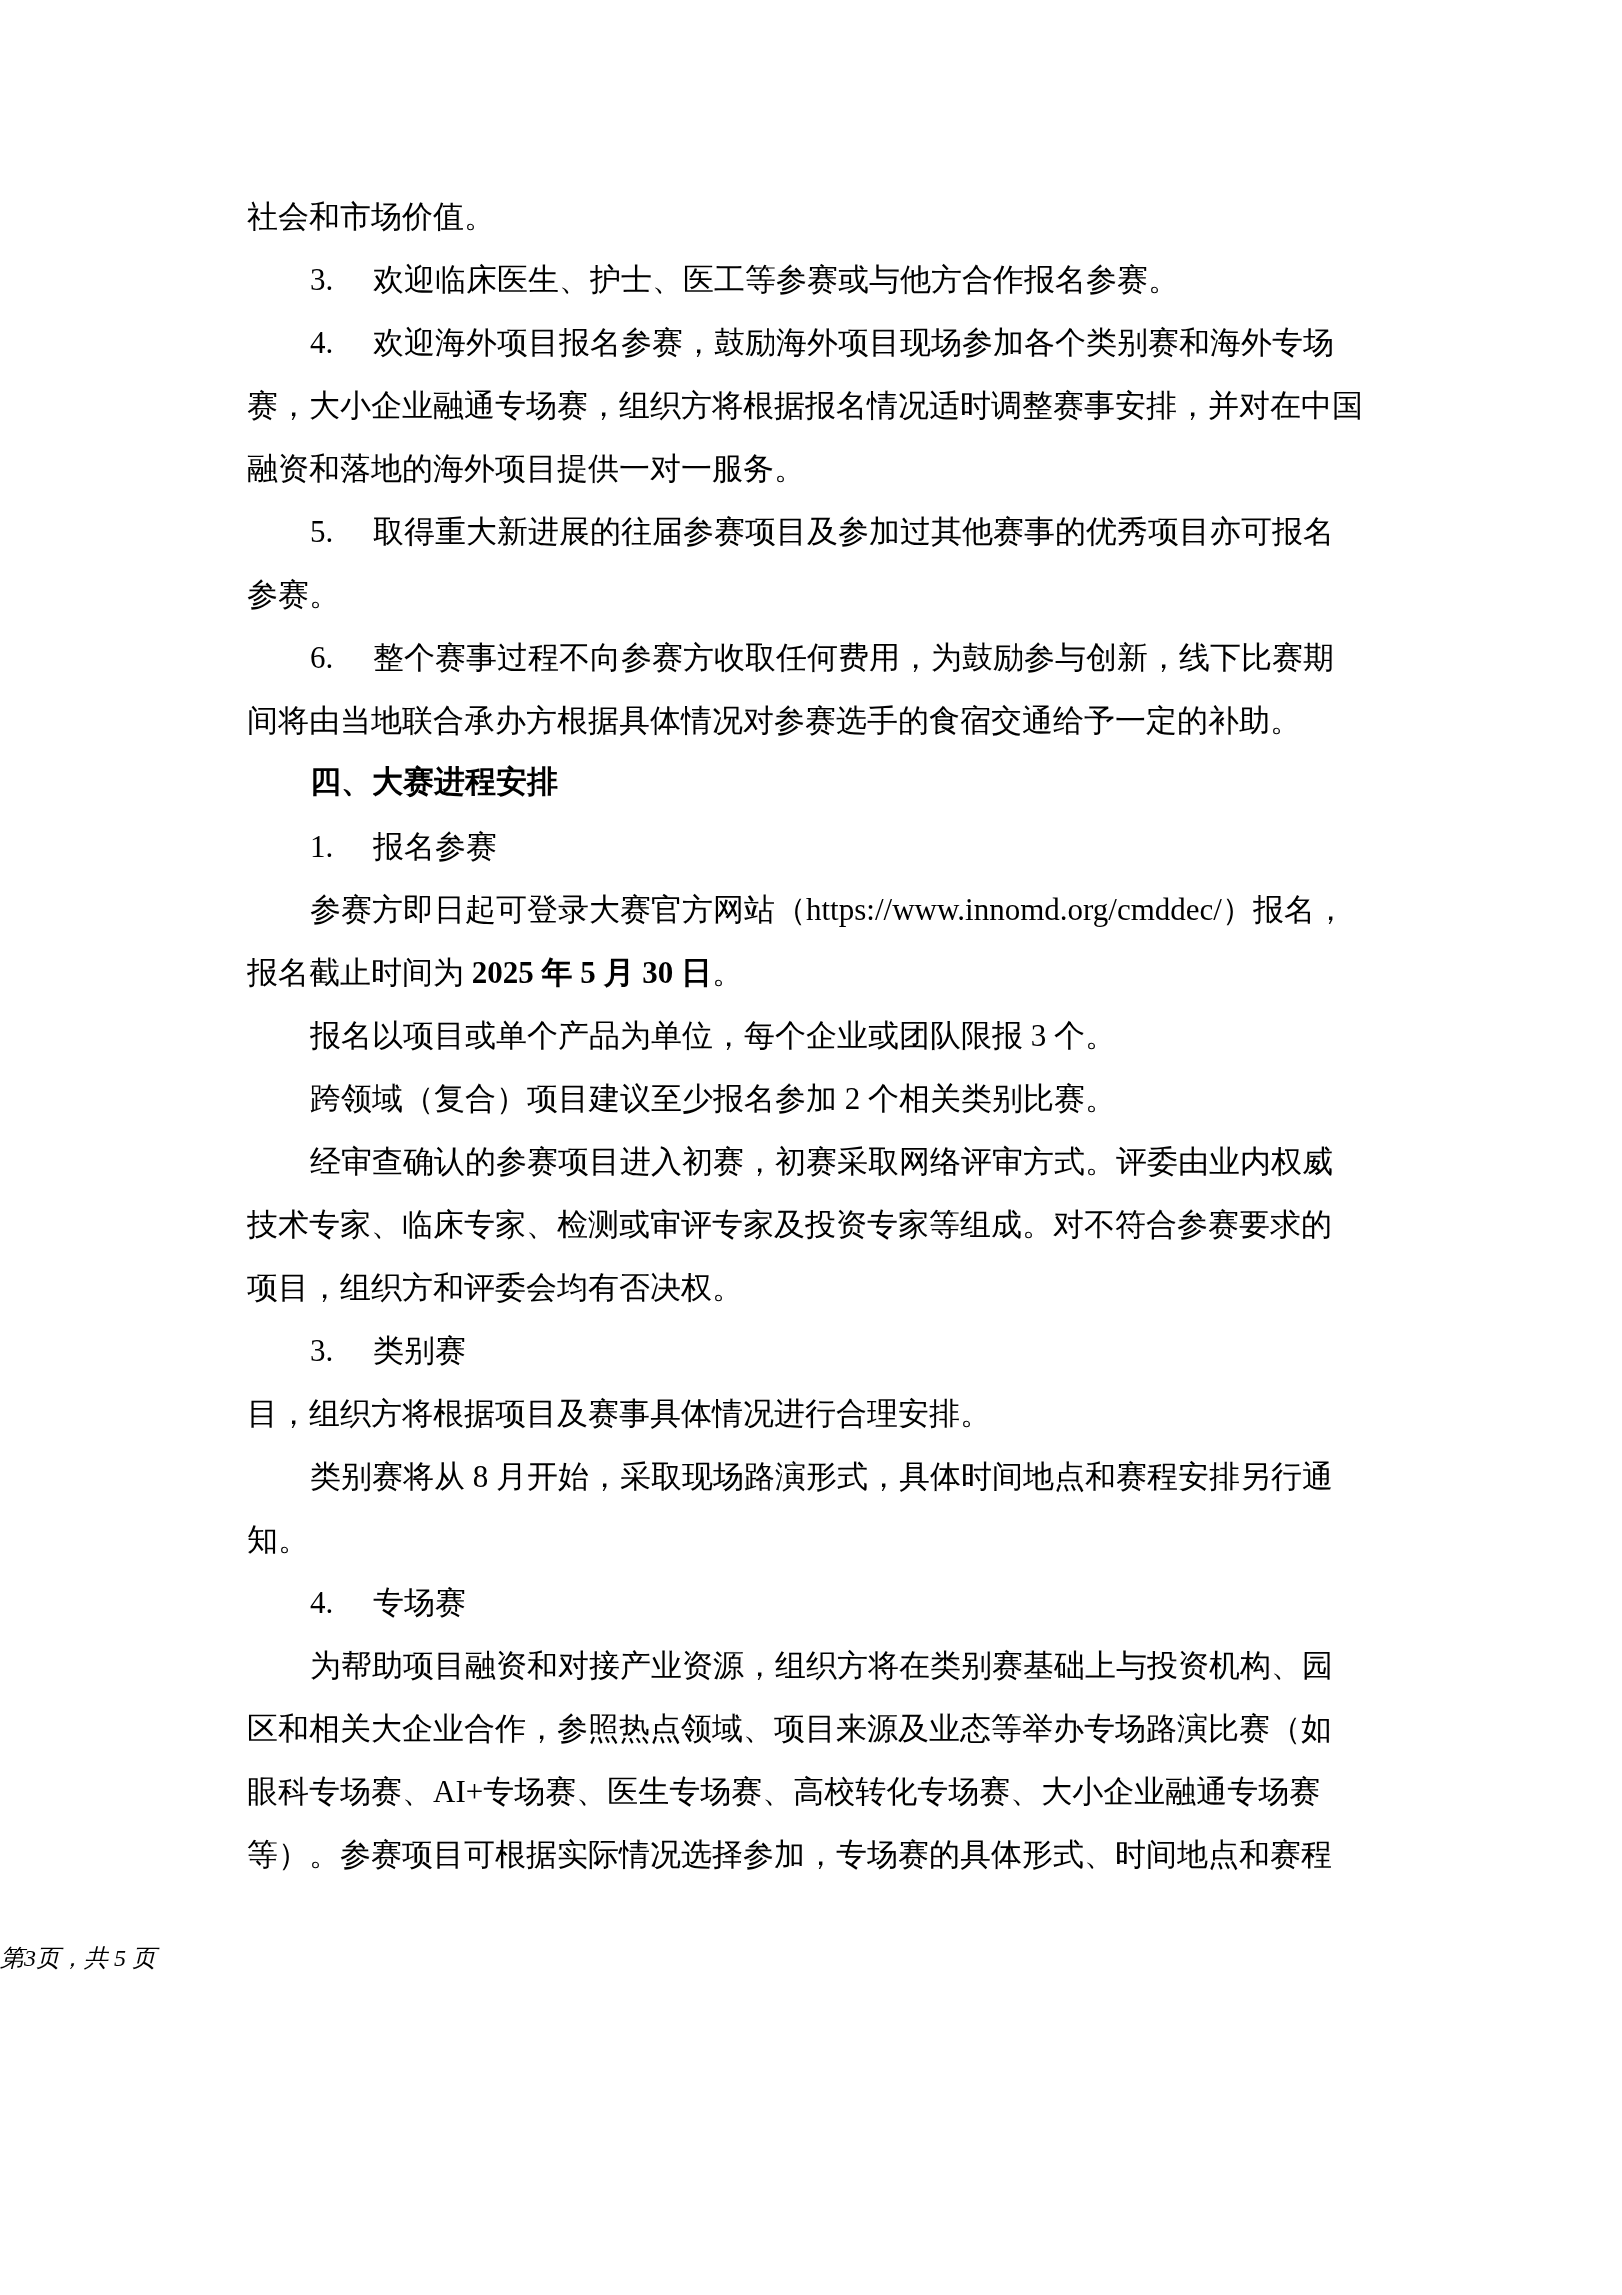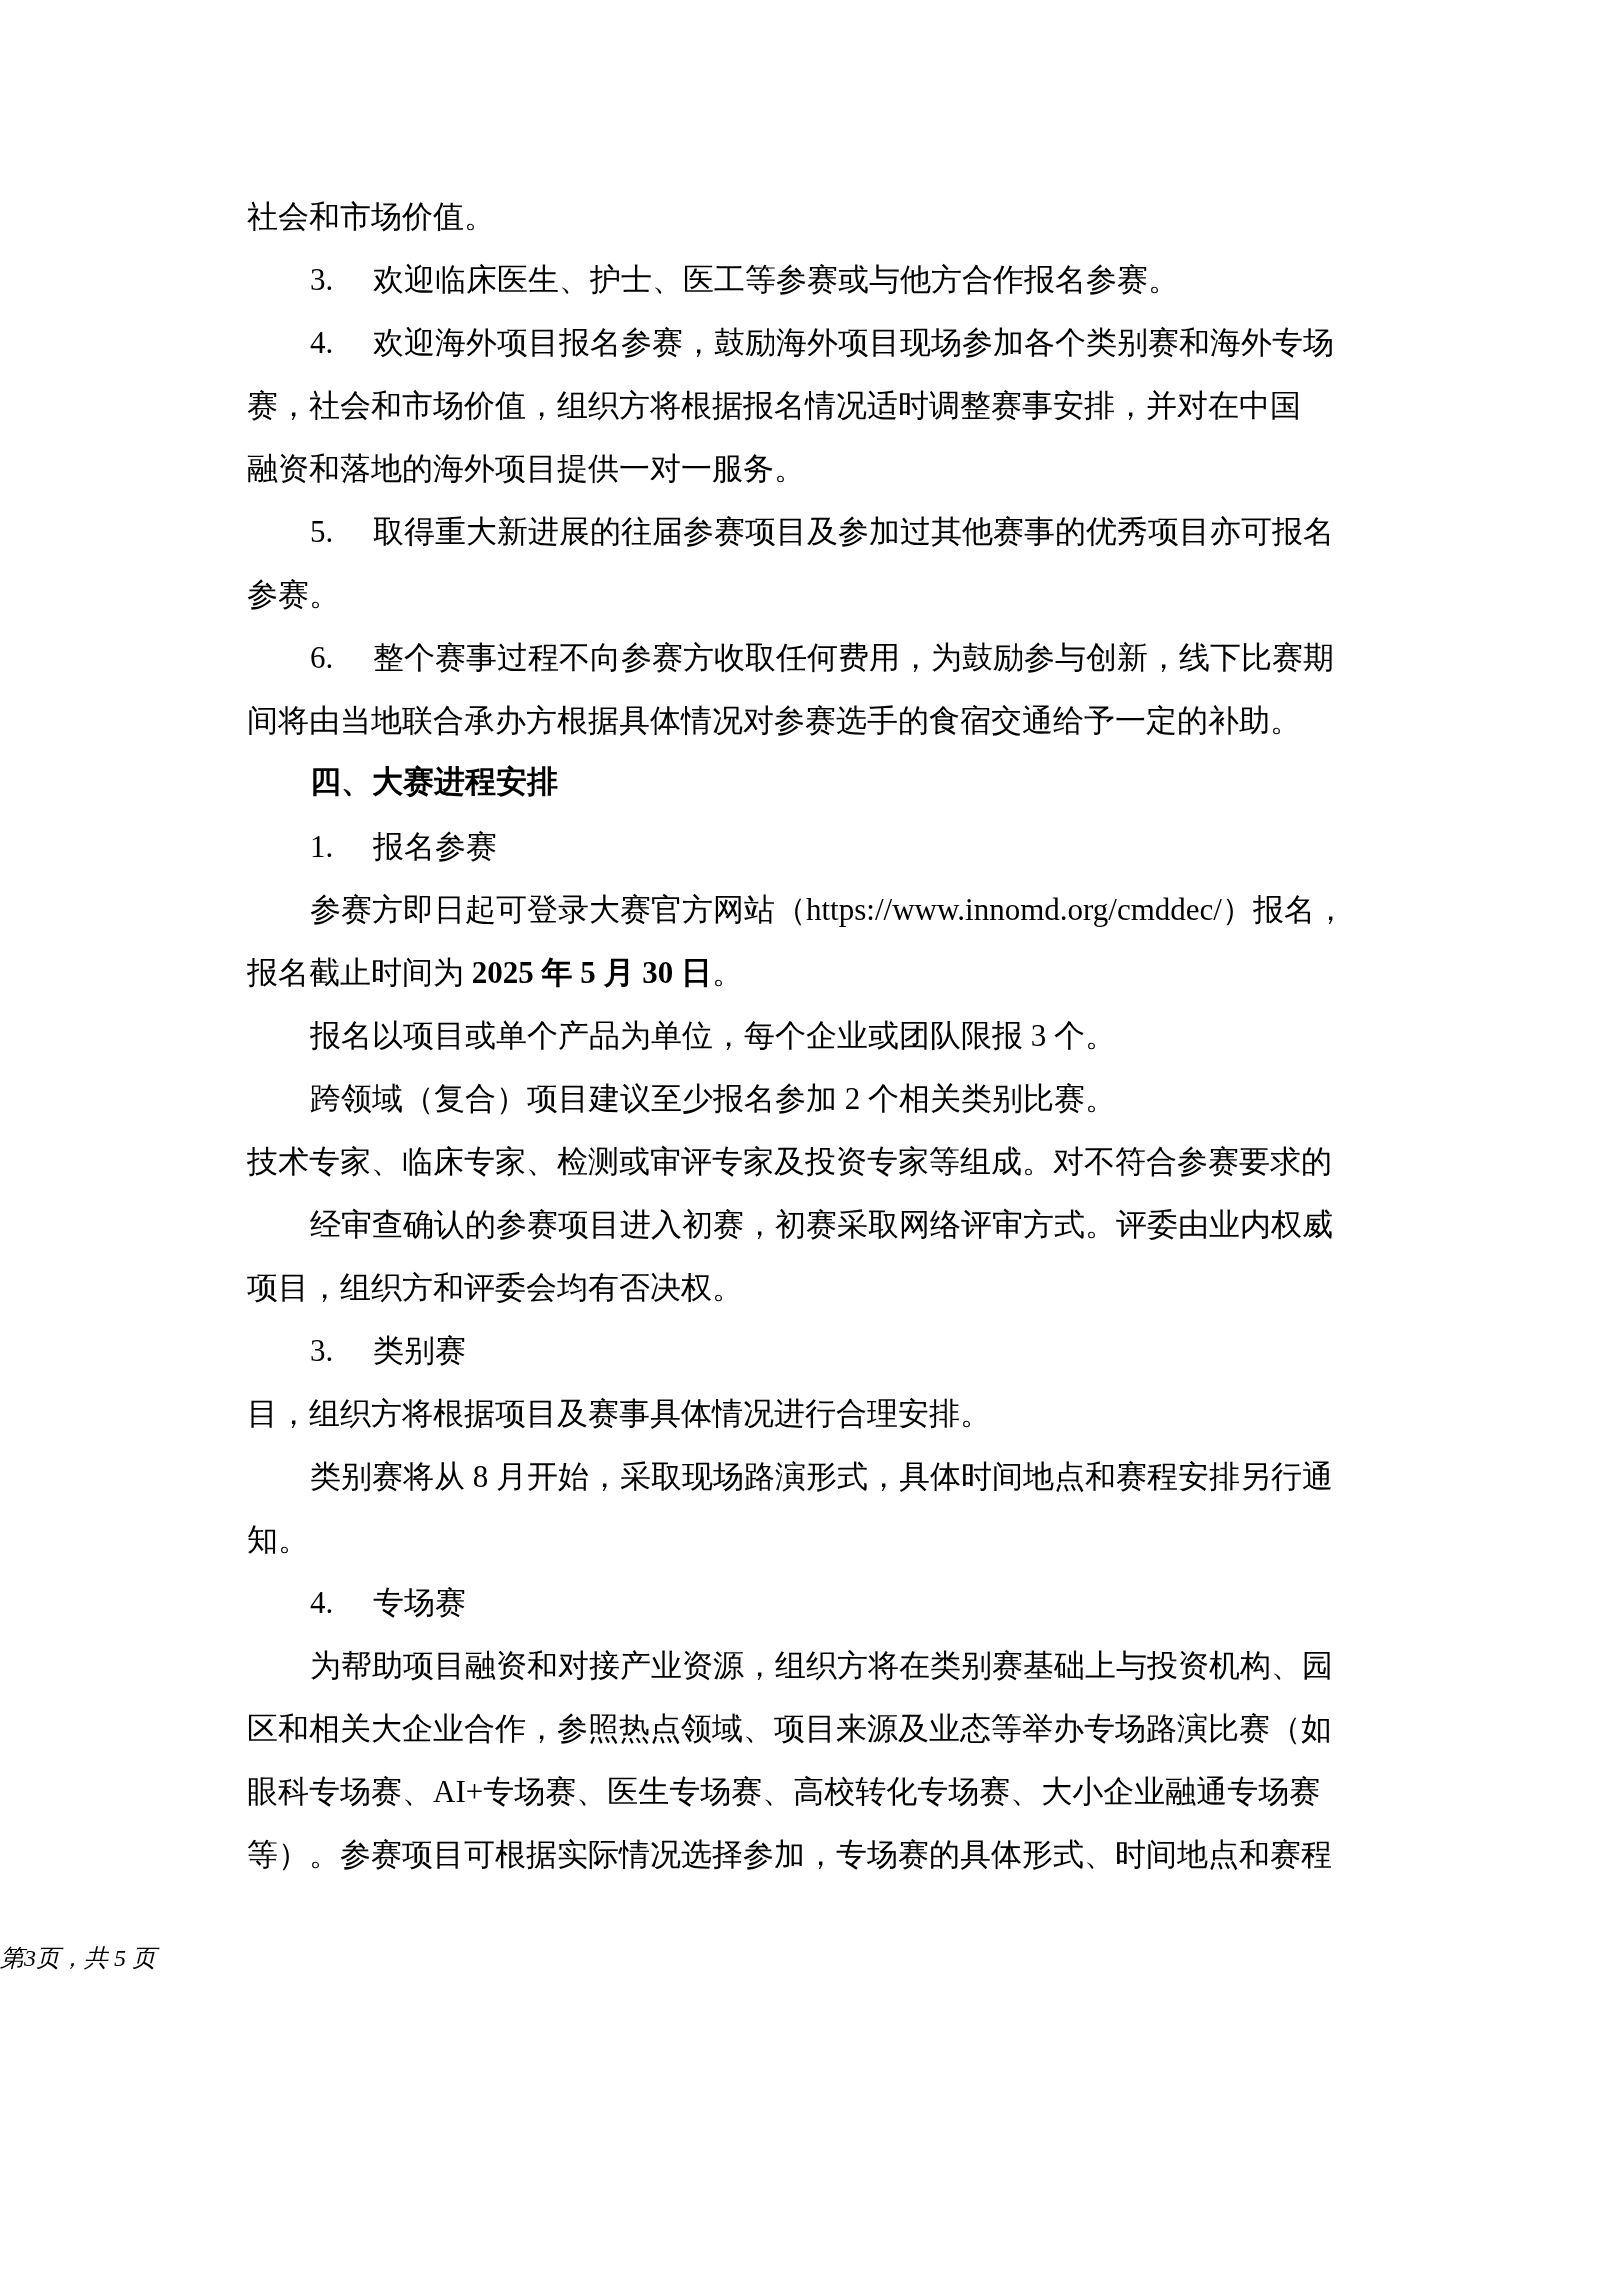--- a/index.html
+++ b/index.html
@@ -54,34 +54,34 @@
   }
 </style>
 </head>
 <body>
 
 <div class="page">
   <div class="doc">
       <div class="ln plain"><span>社会和市场价值。</span></div>
       <div class="ln item"><span class="num">3.</span><span>欢迎临床医生、护士、医工等参赛或与他方合作报名参赛。</span></div>
       <div class="ln item"><span class="num">4.</span><span>欢迎海外项目报名参赛，鼓励海外项目现场参加各个类别赛和海外专场</span></div>
-      <div class="ln plain"><span>赛，社会和市场价值，组织方将根据报名情况适时调整赛事安排，并对在中国</span></div>
+      <div class="ln plain"><span>赛，大小企业融通专场赛，组织方将根据报名情况适时调整赛事安排，并对在中国</span></div>
       <div class="ln plain"><span>融资和落地的海外项目提供一对一服务。</span></div>
       <div class="ln item"><span class="num">5.</span><span>取得重大新进展的往届参赛项目及参加过其他赛事的优秀项目亦可报名</span></div>
       <div class="ln plain"><span>参赛。</span></div>
       <div class="ln item"><span class="num">6.</span><span>整个赛事过程不向参赛方收取任何费用，为鼓励参与创新，线下比赛期</span></div>
       <div class="ln plain"><span>间将由当地联合承办方根据具体情况对参赛选手的食宿交通给予一定的补助。</span></div>
       <div class="ln heading"><span>四、大赛进程安排</span></div>
       <div class="ln item"><span class="num">1.</span><span>报名参赛</span></div>
       <div class="ln indent"><span>参赛方即日起可登录大赛官方网站（</span><span>https://www.innomd.org/cmddec/</span><span>）报名，</span></div>
       <div class="ln plain"><span>报名截止时间为 </span><span class="bold">2025 年 5 月 30 日</span><span>。</span></div>
       <div class="ln indent"><span>报名以项目或单个产品为单位，每个企业或团队限报 3 个。</span></div>
       <div class="ln indent"><span>跨领域（复合）项目建议至少报名参加 2 个相关类别比赛。</span></div>
+      <div class="ln indent"><span>经审查确认的参赛项目进入初赛，初赛采取网络评审方式。评委由业内权威</span></div>
       <div class="ln plain"><span>技术专家、临床专家、检测或审评专家及投资专家等组成。对不符合参赛要求的</span></div>
-      <div class="ln indent"><span>经审查确认的参赛项目进入初赛，初赛采取网络评审方式。评委由业内权威</span></div>
       <div class="ln plain"><span>项目，组织方和评委会均有否决权。</span></div>
       <div class="ln item"><span class="num">3.</span><span>类别赛</span></div>
       <div class="ln plain"><span>目，组织方将根据项目及赛事具体情况进行合理安排。</span></div>
       <div class="ln indent"><span>类别赛将从 8 月开始，采取现场路演形式，具体时间地点和赛程安排另行通</span></div>
       <div class="ln plain"><span>知。</span></div>
       <div class="ln item"><span class="num">4.</span><span>专场赛</span></div>
       <div class="ln indent"><span>为帮助项目融资和对接产业资源，组织方将在类别赛基础上与投资机构、园</span></div>
       <div class="ln plain"><span>区和相关大企业合作，参照热点领域、项目来源及业态等举办专场路演比赛（如</span></div>
       <div class="ln plain"><span>眼科专场赛、AI+专场赛、医生专场赛、高校转化专场赛、大小企业融通专场赛</span></div>
       <div class="ln plain"><span>等）。参赛项目可根据实际情况选择参加，专场赛的具体形式、时间地点和赛程</span></div>

